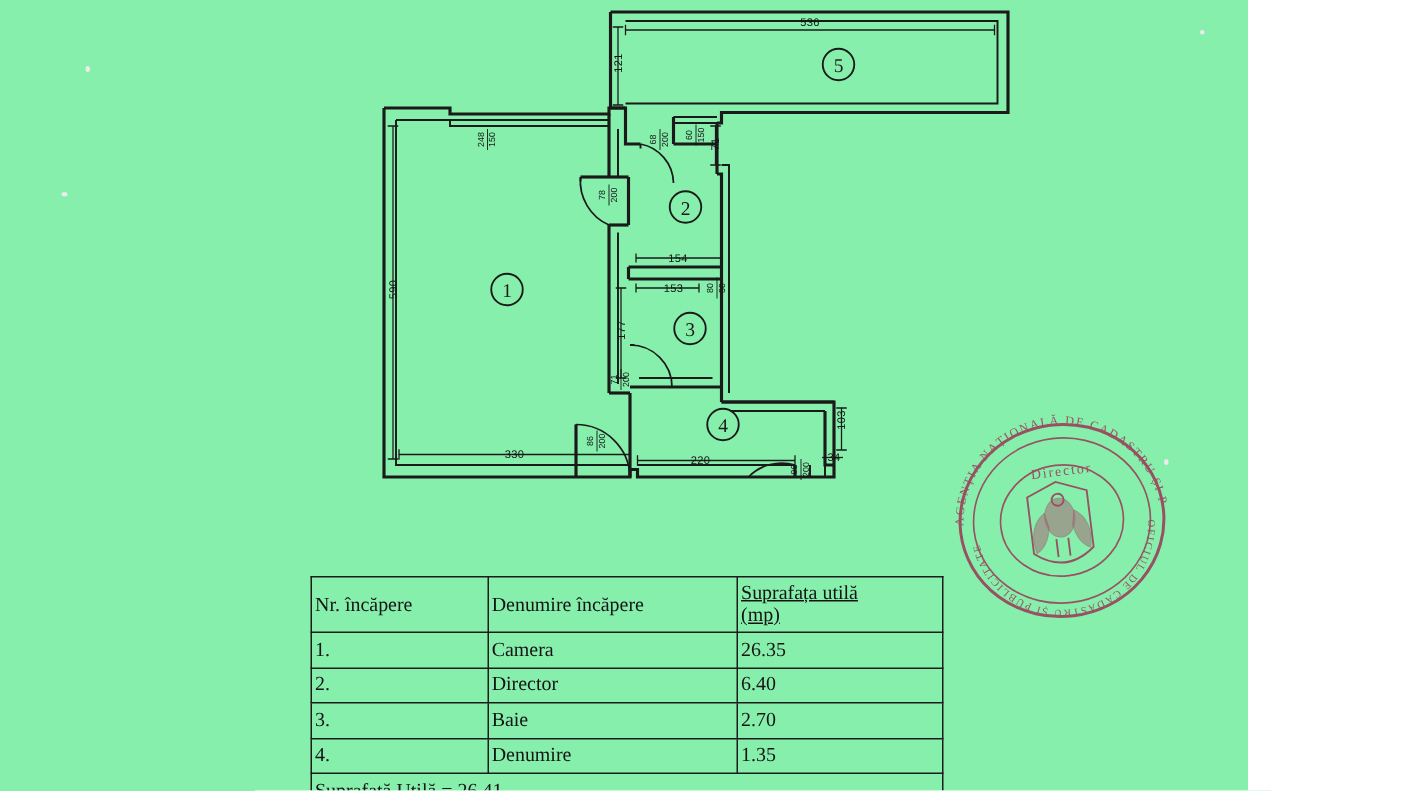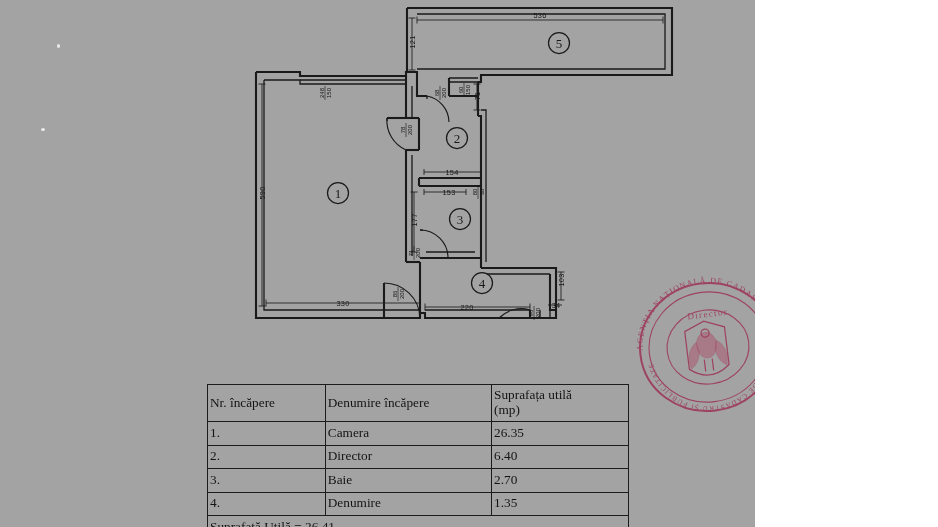--- a/index.html
+++ b/index.html
@@ -3,23 +3,23 @@
 <meta charset="utf-8">
 <title>Plan</title>
 <style>
   html, body {
     margin: 0;
     padding: 0;
     background: #ffffff;
   }
   #page {
     position: relative;
-    width: 755px;
+    width: 832px;
     height: 527px;
-    background: #a3a3a3;
+    background: #86efac;
     overflow: hidden;
     font-family: "Liberation Serif", serif;
   }
   
   #plan-svg {
     position: absolute;
     left: 0;
     top: 0;
     width: 938px;
     height: 527px;
@@ -67,21 +67,21 @@
     border: 1.15px solid #1c1c1c;
     text-align: left;
     padding: 1px 2px;
     font-weight: normal;
     line-height: 1.12;
   }
   #area-table thead td { height: 34px; vertical-align: middle; }
   #area-table tbody td { height: 20.5px; }
   .col-nr   { width: 117px; }
   .col-name { width: 168px; }
-  .col-area { width: 137px; }
+  .col-area { width: 137px; text-decoration: underline; }
   .total-row td { height: 21px; }
   
   #stamp {
     position: absolute;
     left: 626px;
     top: 275px;
     width: 162px;
     height: 142px;
     opacity: 0.82;
   }

